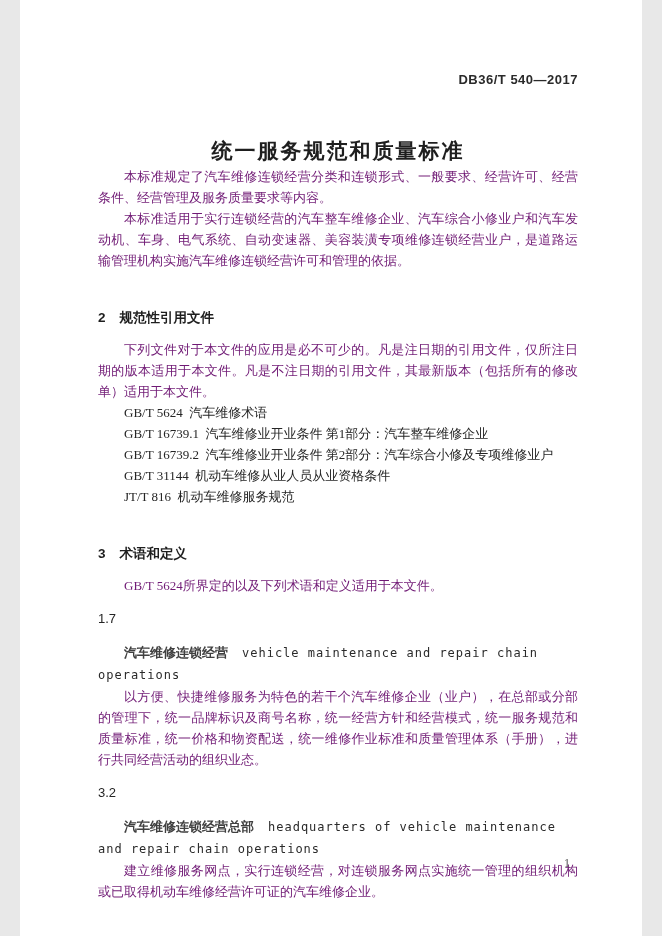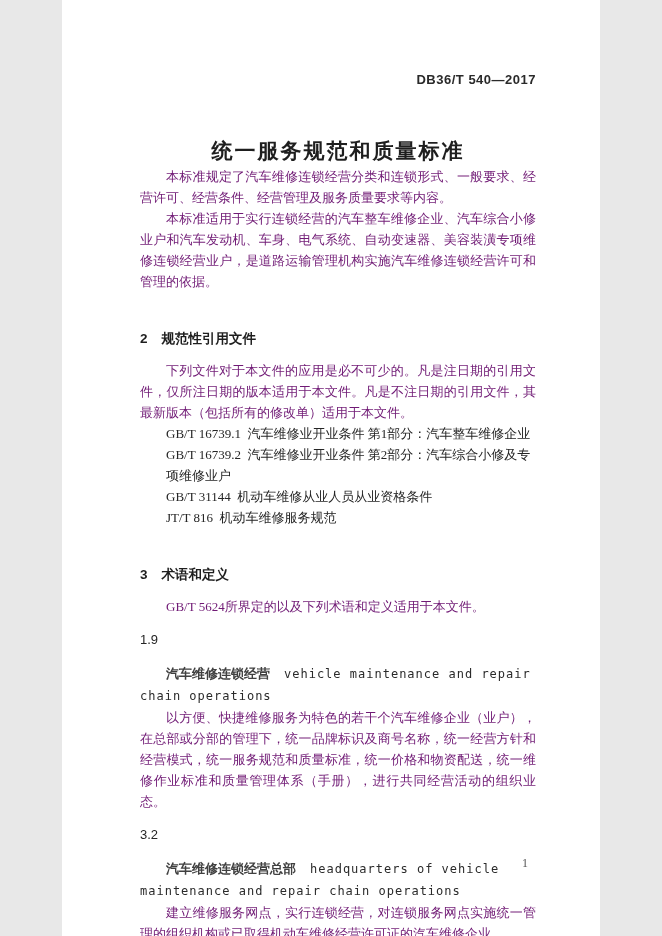--- a/index.html
+++ b/index.html
@@ -1,18 +1,18 @@
 <!DOCTYPE html>
 <html><head>
 <meta charset="utf-8">
 <style>
   html, body { margin: 0; padding: 0; background: #e8e8e8; }
   .page {
     position: relative;
-    width: 538px;
+    width: 622px;
     height: 936px;
     margin: 0 auto;
     background: #ffffff;
     box-sizing: border-box;
     padding: 72px 64px 0 78px;
     font-family: "Liberation Serif", "DejaVu Serif", serif;
     color: #232323;
     overflow: hidden;
   }
   .doc-header {
@@ -106,33 +106,34 @@
   <div>
     <p class="para indent">本标准规定了汽车维修连锁经营分类和连锁形式、一般要求、经营许可、经营条件、经营管理及服务质量要求等内容。</p>
     <p class="para indent">本标准适用于实行连锁经营的汽车整车维修企业、汽车综合小修业户和汽车发动机、车身、电气系统、自动变速器、美容装潢专项维修连锁经营业户，是道路运输管理机构实施汽车维修连锁经营许可和管理的依据。</p>
   </div>
 
   <div>
     <h2 class="sec-heading">
       <span class="sec-num">2</span><span>规范性引用文件</span>
     </h2>
     <p class="para indent">下列文件对于本文件的应用是必不可少的。凡是注日期的引用文件，仅所注日期的版本适用于本文件。凡是不注日期的引用文件，其最新版本（包括所有的修改单）适用于本文件。</p>
+    <p class="ref-line">GB/T 5624  汽车维修术语</p>
     <p class="ref-line">GB/T 16739.1  汽车维修业开业条件 第1部分：汽车整车维修企业</p>
     <p class="ref-line">GB/T 16739.2  汽车维修业开业条件 第2部分：汽车综合小修及专项维修业户</p>
     <p class="ref-line">GB/T 31144  机动车维修从业人员从业资格条件</p>
     <p class="ref-line">JT/T 816  机动车维修服务规范</p>
   </div>
 
   <div>
     <h2 class="sec-heading">
       <span class="sec-num">3</span><span>术语和定义</span>
     </h2>
     <p class="para indent">GB/T 5624所界定的以及下列术语和定义适用于本文件。</p>
 
-    <p class="term-num">1.9</p>
+    <p class="term-num">1.7</p>
     <p class="term-line">
       <span class="term-zh">汽车维修连锁经营</span><span class="term-en">vehicle maintenance and repair chain operations</span>
     </p>
     <p class="para indent">以方便、快捷维修服务为特色的若干个汽车维修企业（业户），在总部或分部的管理下，统一品牌标识及商号名称，统一经营方针和经营模式，统一服务规范和质量标准，统一价格和物资配送，统一维修作业标准和质量管理体系（手册），进行共同经营活动的组织业态。</p>
 
     <p class="term-num">3.2</p>
     <p class="term-line">
       <span class="term-zh">汽车维修连锁经营总部</span><span class="term-en">headquarters of vehicle maintenance and repair chain operations</span>
     </p>
     <p class="para indent">建立维修服务网点，实行连锁经营，对连锁服务网点实施统一管理的组织机构或已取得机动车维修经营许可证的汽车维修企业。</p>

